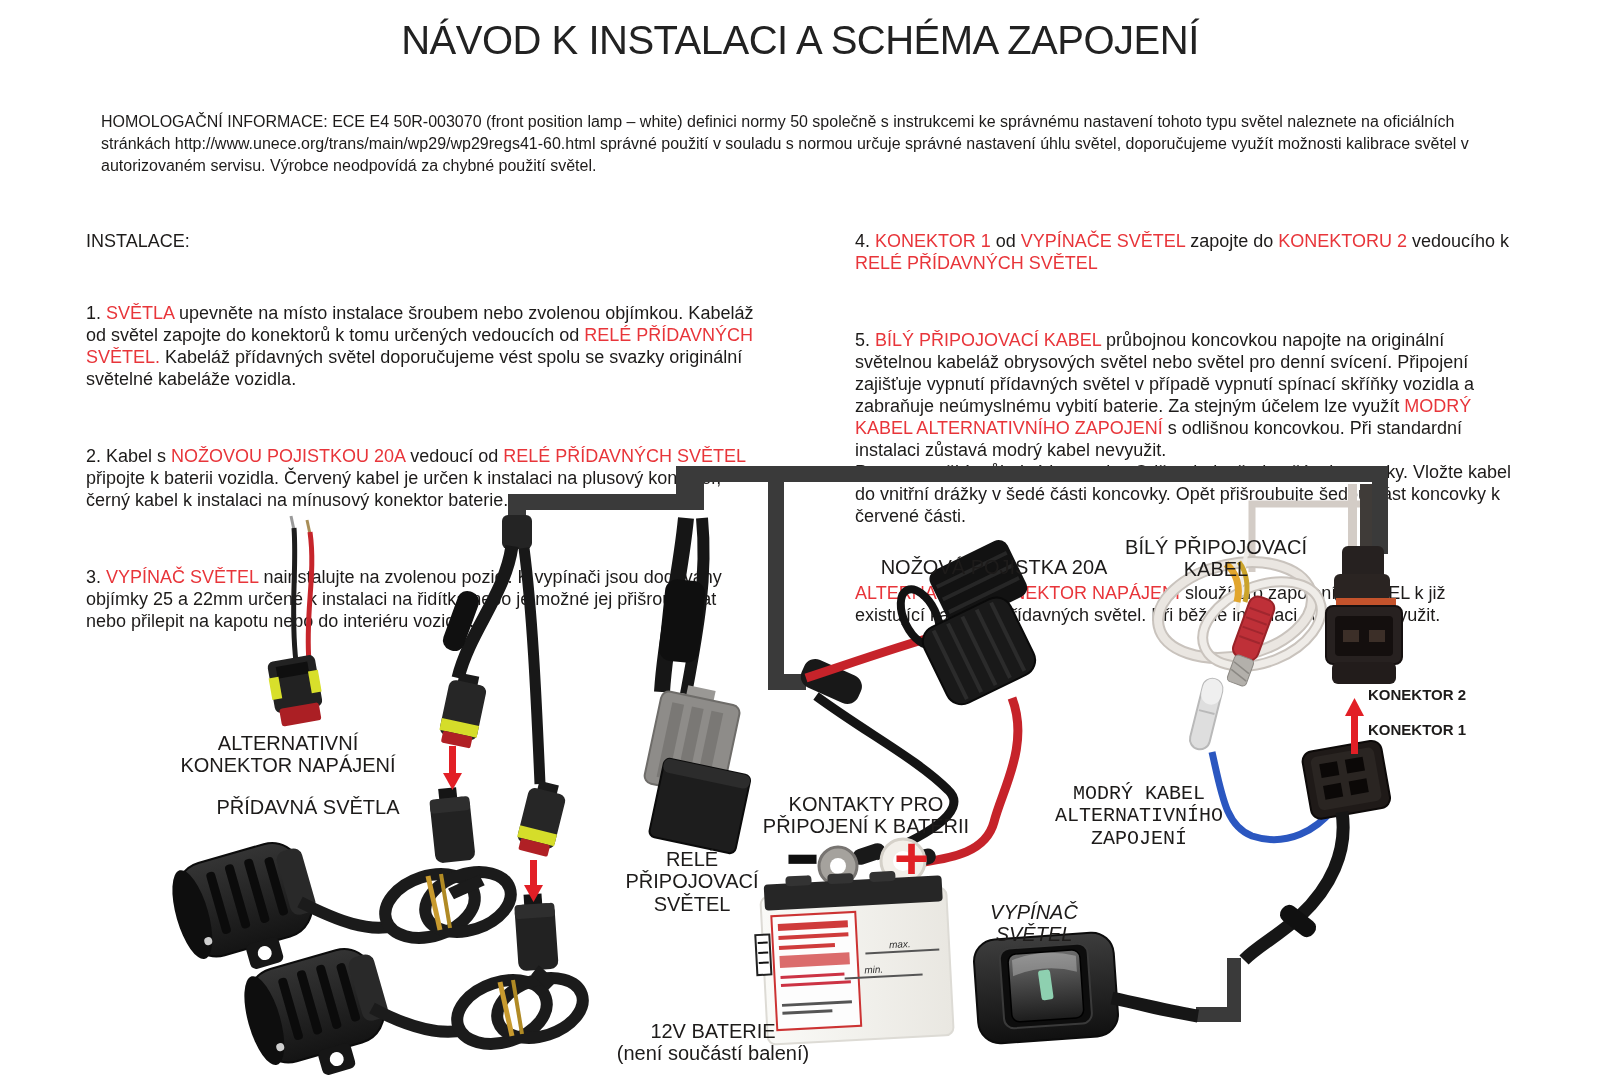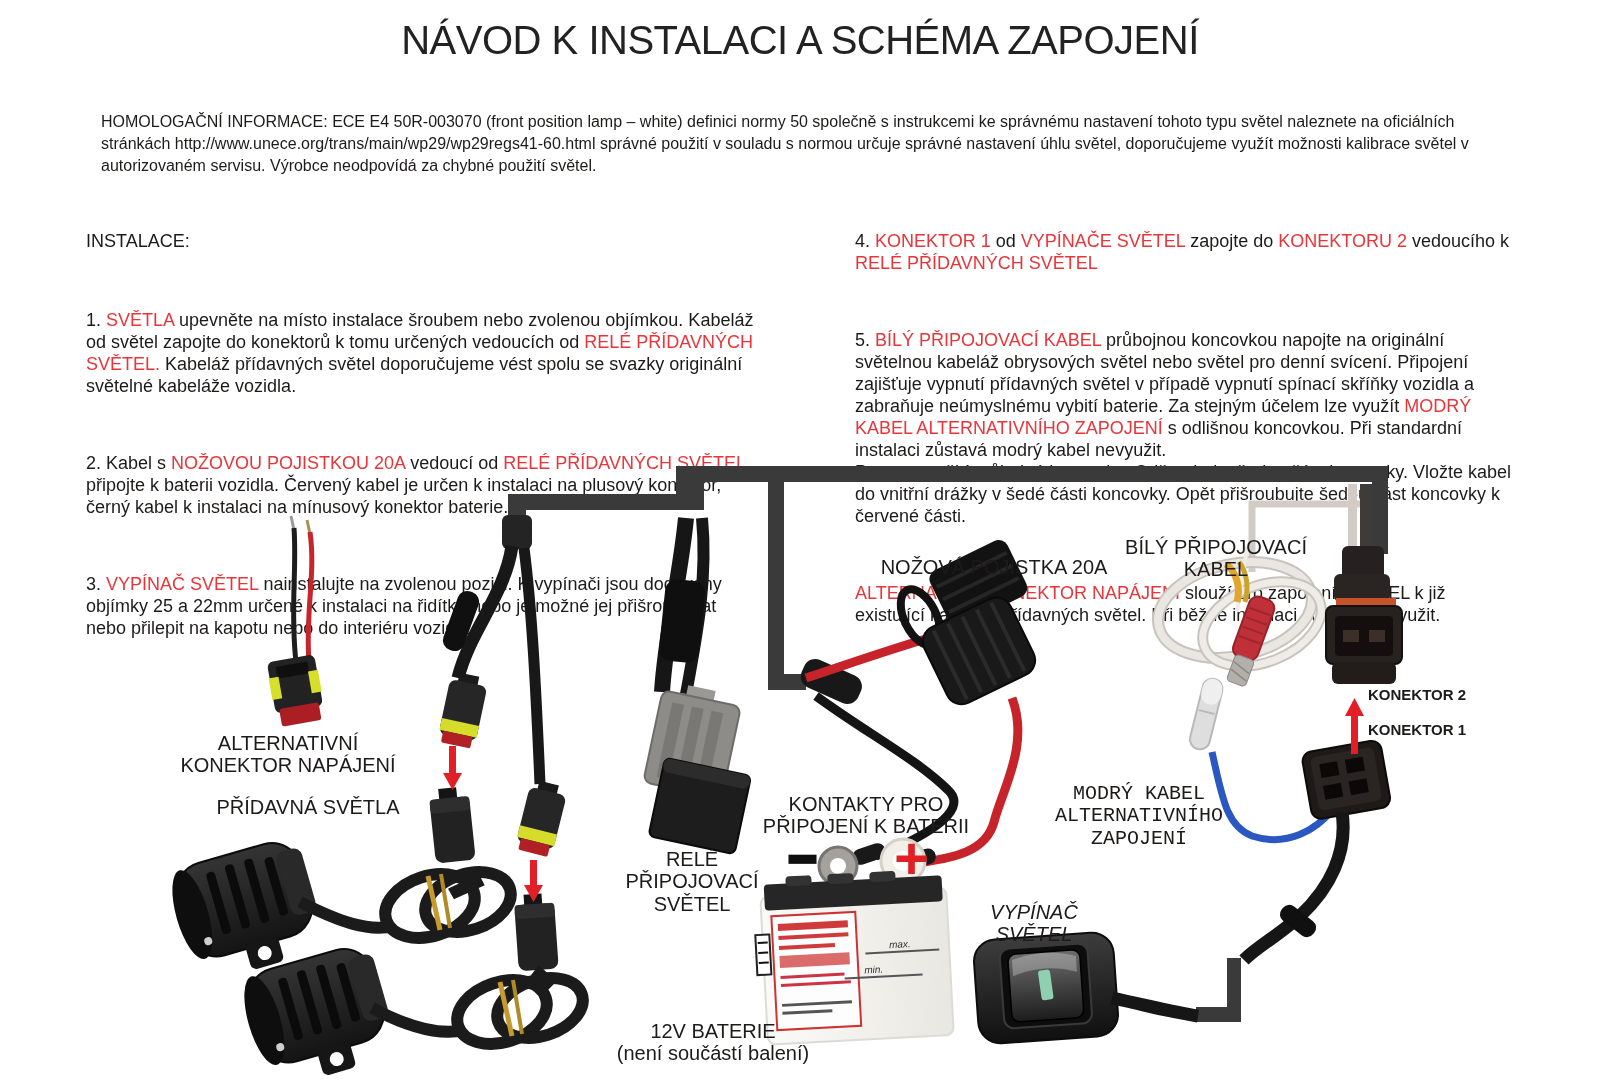--- a/index.html
+++ b/index.html
@@ -8,21 +8,21 @@
   .title{position:absolute;top:18px;left:0;width:100%;text-align:center;
          font-size:40px;letter-spacing:-.5px;color:#222;}
   .warning{position:absolute;top:74px;left:0;width:100%;text-align:center;
            font-size:23px;color:#e8353a;}
   .homolog{position:absolute;top:111px;left:86px;width:1372px;
            font-size:16px;line-height:22px;color:#1d1b1a;white-space:pre-wrap;margin-left:15px;}
   .col{position:absolute;font-size:18px;line-height:22px;white-space:pre-wrap;}
   .col-left{top:186px;left:86px;width:672px;}
   .col-right{top:186px;left:808px;width:664px;margin-left:47px;}
   .col p{margin:0 0 11px 0;}
-  .col .head{margin-bottom:13px;}
+  .col .head{margin-bottom:6px;}
   .rd{color:#e8353a;}
   .diagram{position:absolute;top:460px;left:0;width:1600px;height:620px;}
   .diagram svg{position:absolute;top:0;left:0;}
   .dlabel{position:absolute;font-size:20px;line-height:1.12;text-align:center;
           white-space:pre-line;color:#1d1b1a;transform:translateX(-50%);}
   .klabel{position:absolute;font-size:15px;font-weight:600;color:#1d1b1a;white-space:nowrap;}
   .bat-minus{position:absolute;left:786px;top:378px;font-size:56px;line-height:40px;
              font-weight:900;color:#0f0f0f;transform:scaleY(1.5);}
   .bat-plus{position:absolute;left:894px;top:372px;font-size:60px;line-height:54px;
             font-weight:800;color:#e02025;}

